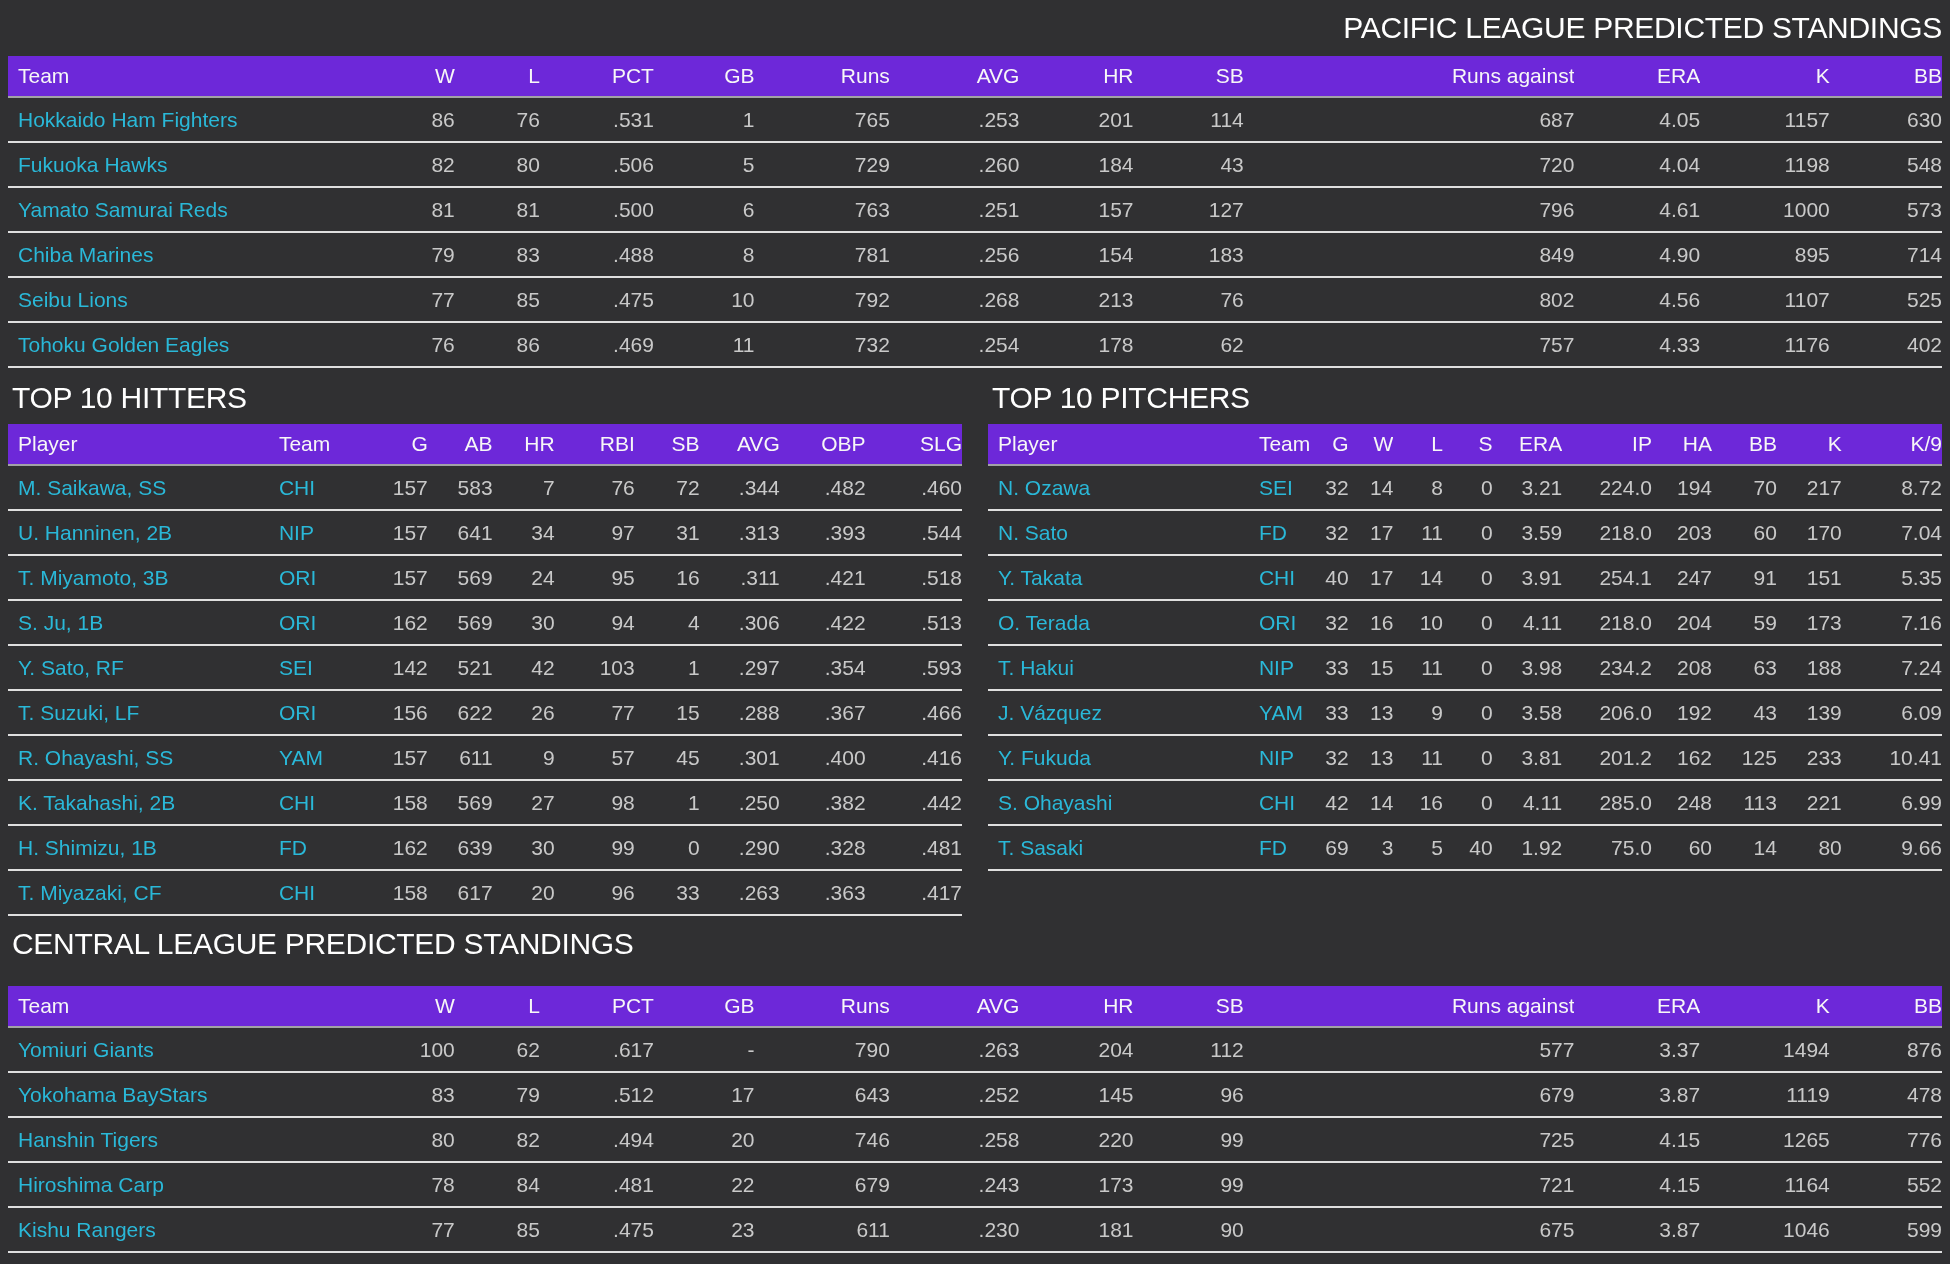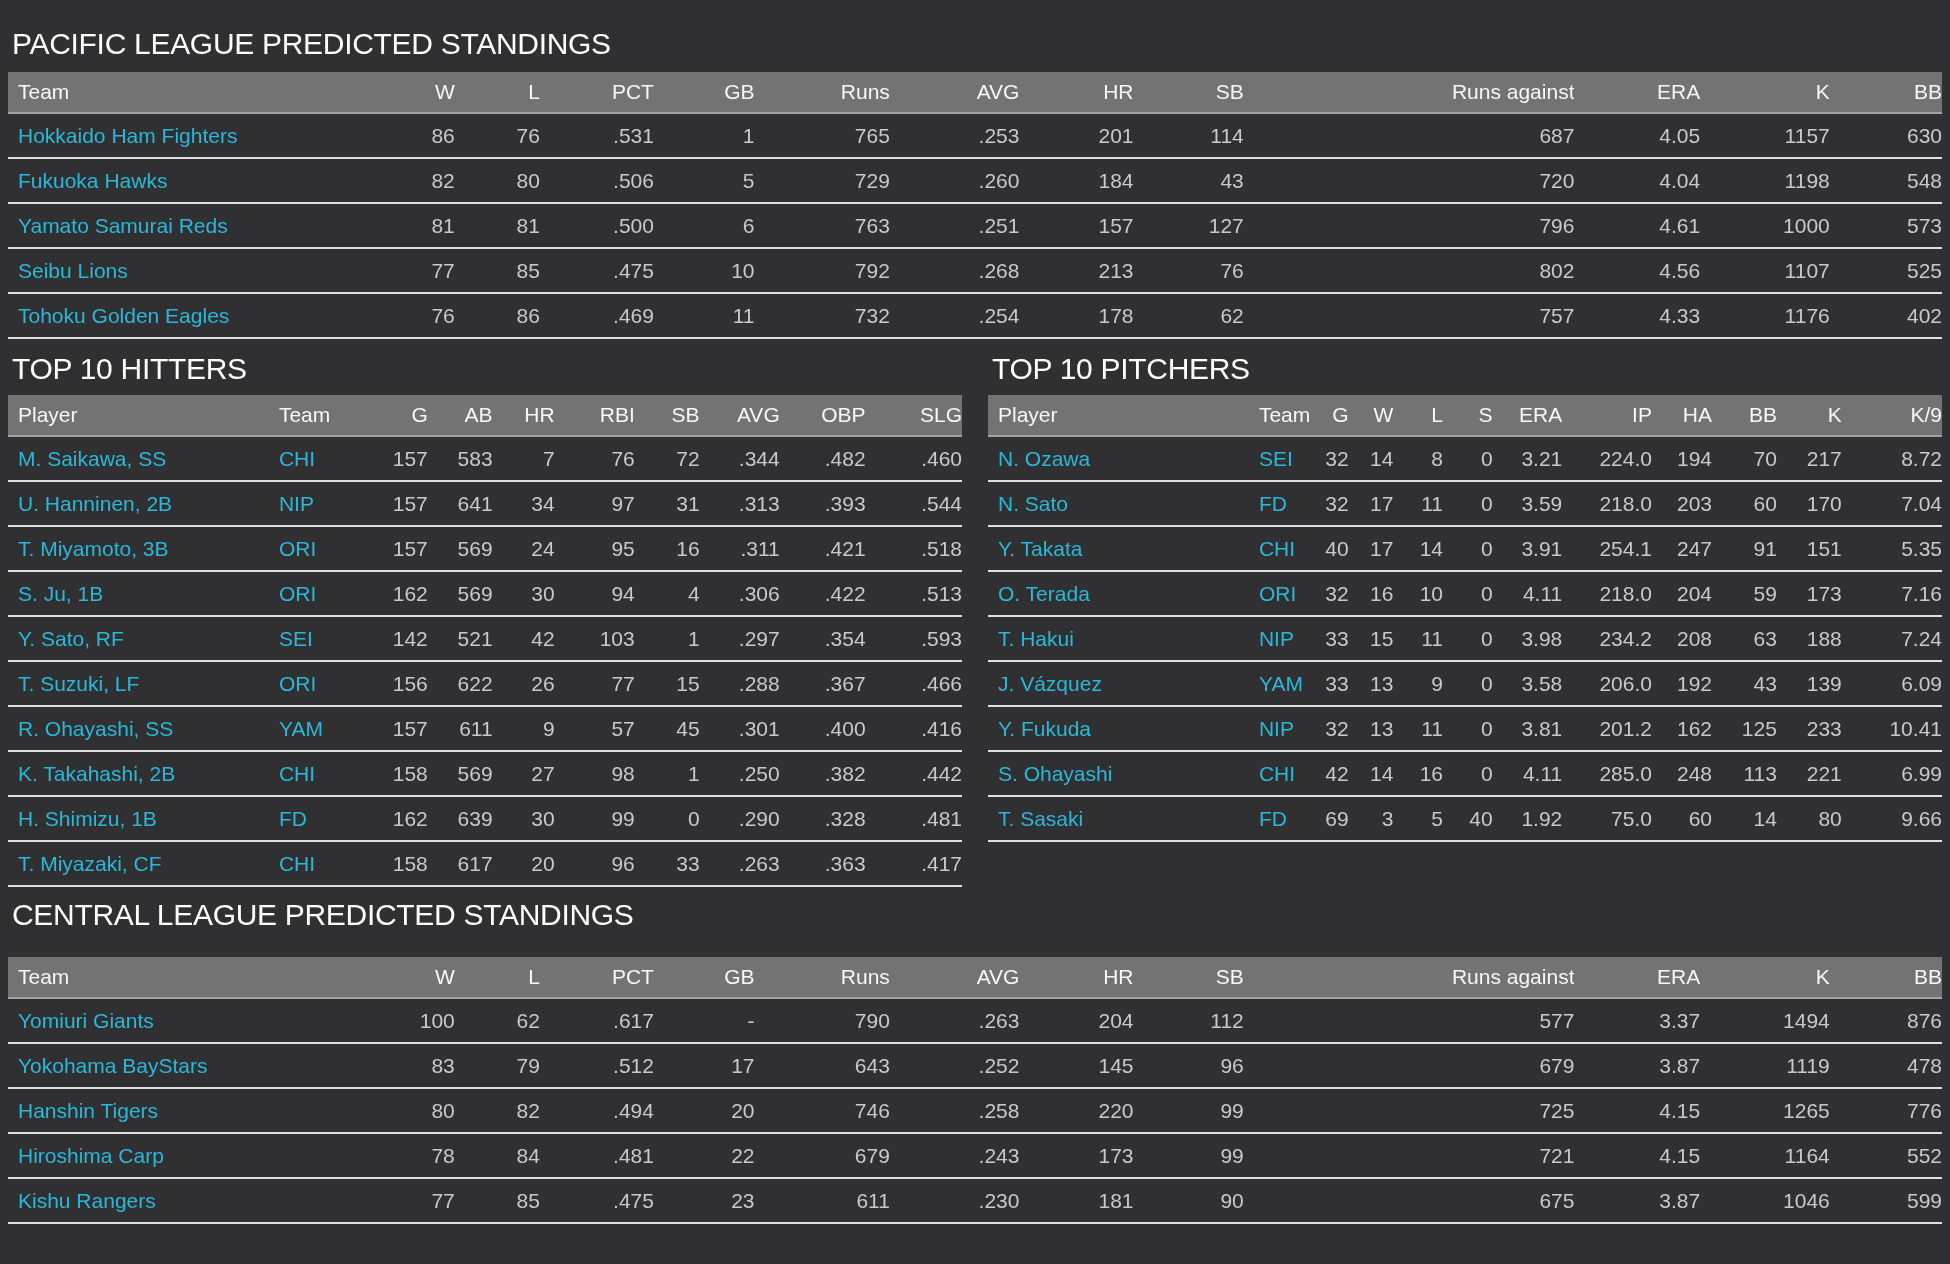--- a/index.html
+++ b/index.html
@@ -15,31 +15,31 @@
   }
   h1.section-title {
     color: #ffffff;
     font-size: 30px;
     line-height: 36px;
     font-weight: 400;
     letter-spacing: -0.3px;
     margin: 0 0 10px 4px;
     white-space: nowrap;
   }
-  h1.first-title { margin-top: 22px; }
+  h1.first-title { margin-top: 6px; text-align: right; }
   h1.mid-title   { margin-top: 12px; margin-bottom: 8px; }
   h1.central-title { margin-top: 10px; margin-bottom: 24px; }
 
   table {
     width: 100%;
     border-collapse: collapse;
     table-layout: fixed;
   }
   thead th {
-    background: #737373;
+    background: #6d28d9;
     color: #f7f7f7;
     font-weight: 400;
     font-size: 21px;
     height: 40px;
     padding: 0;
     border-bottom: 2px solid #a2a2a6;
     white-space: nowrap;
     overflow: hidden;
   }
   tbody td {
@@ -141,20 +141,35 @@
           <td>763</td>
           <td>.251</td>
           <td>157</td>
           <td>127</td>
           <td>796</td>
           <td>4.61</td>
           <td>1000</td>
           <td>573</td>
         </tr>
         <tr>
+          <td class="link">Chiba Marines</td>
+          <td>79</td>
+          <td>83</td>
+          <td>.488</td>
+          <td>8</td>
+          <td>781</td>
+          <td>.256</td>
+          <td>154</td>
+          <td>183</td>
+          <td>849</td>
+          <td>4.90</td>
+          <td>895</td>
+          <td>714</td>
+        </tr>
+        <tr>
           <td class="link">Seibu Lions</td>
           <td>77</td>
           <td>85</td>
           <td>.475</td>
           <td>10</td>
           <td>792</td>
           <td>.268</td>
           <td>213</td>
           <td>76</td>
           <td>802</td>

